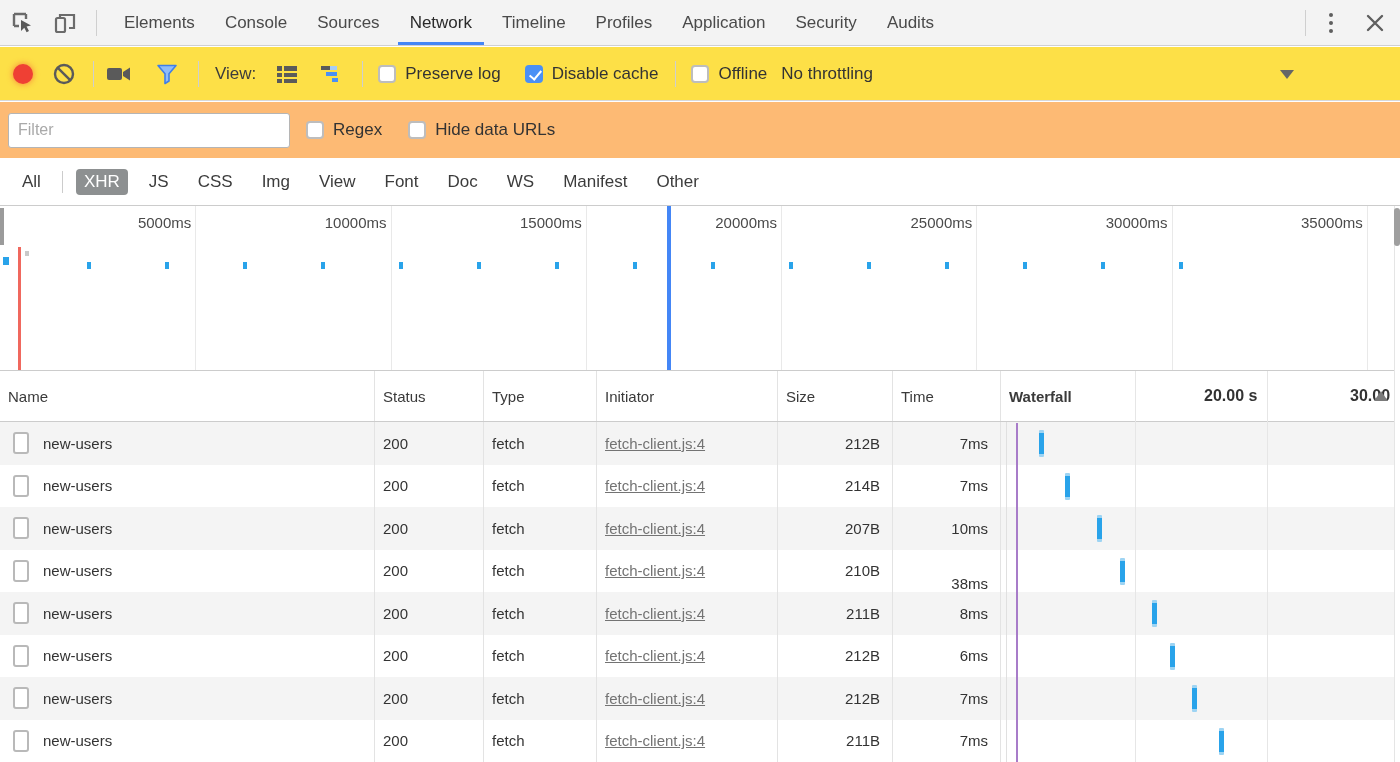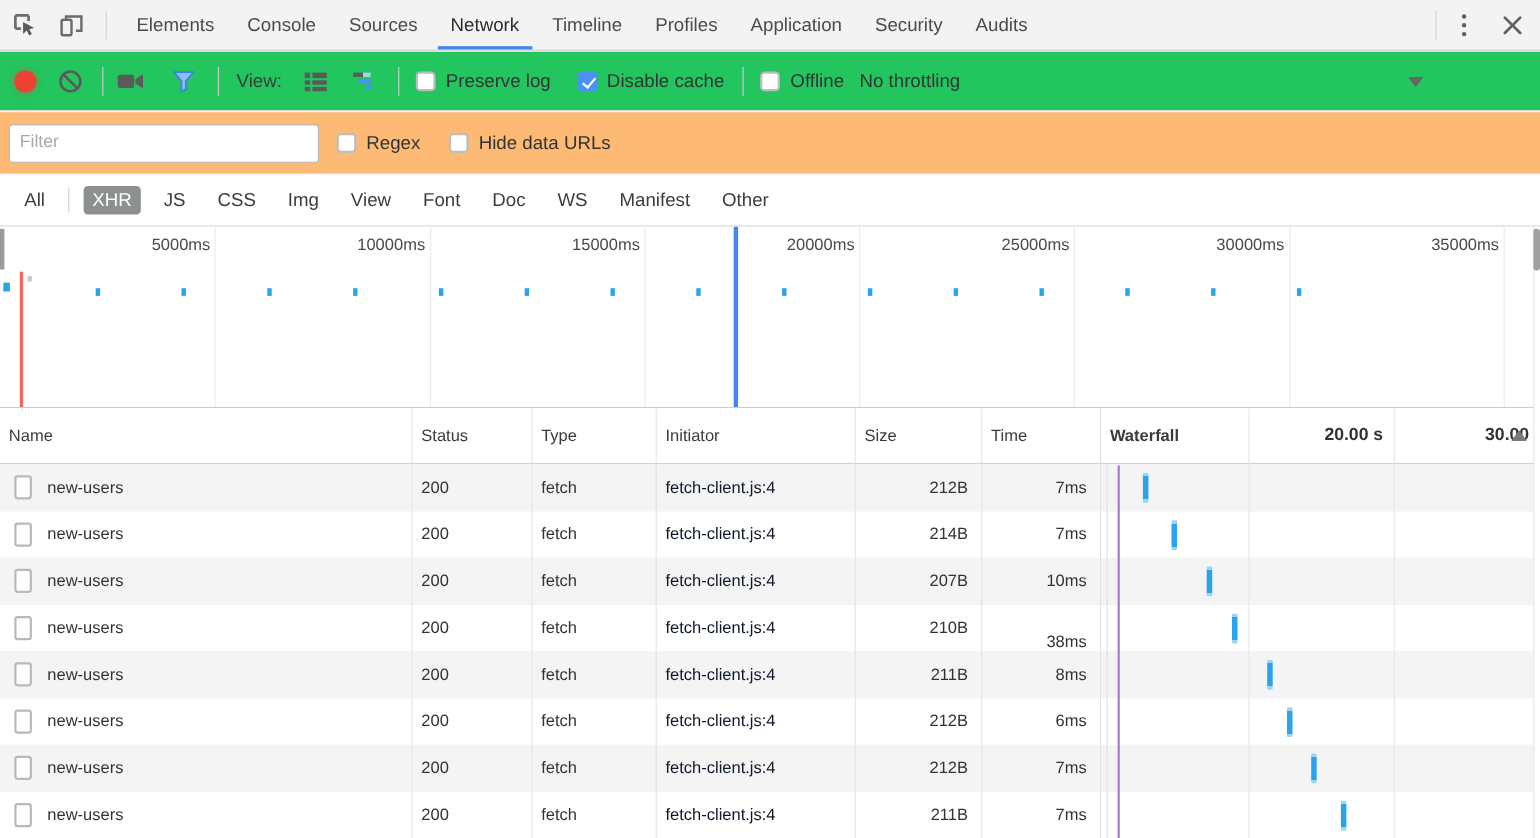--- a/index.html
+++ b/index.html
@@ -10,21 +10,21 @@
   .tabbar{position:absolute;left:0;top:0;width:1400px;height:46px;background:#f3f3f3;
           border-bottom:1px solid #d0d0d0;display:flex;align-items:center;box-sizing:border-box}
   .icon-btn{display:flex;align-items:center;justify-content:center;width:34px;height:34px;flex:none}
   .tabs{display:flex;height:100%;margin-left:12px}
   .tab{padding:0 15px;font-size:17px;height:100%;display:flex;align-items:center;color:#4a4a4a;position:relative;cursor:default}
   .tab.active{color:#2b2b2b}
   .tab.active::after{content:'';position:absolute;left:3px;right:3px;bottom:0;height:3px;background:var(--accent-blue,#4486f6)}
   .kebab{display:flex;flex-direction:column;gap:4px;align-items:center}
   .kebab i{width:4px;height:4px;border-radius:50%;background:#5f5f5f}
   
-  .toolbar{position:absolute;left:0;top:47px;width:1400px;height:54px;background:#22c55e;
+  .toolbar{position:absolute;left:0;top:47px;width:1400px;height:54px;background:#fde047;
            border-bottom:1px solid #d8d8d8;display:flex;align-items:center;box-sizing:border-box;font-size:17px}
   .rec{width:20px;height:20px;border-radius:50%;background:var(--record-red,#ef4034);
        box-shadow:0 0 6px rgba(244,67,54,.65);margin-left:13px;flex:none}
   .cbwrap{display:flex;align-items:center;gap:9px}
   .cb{width:18px;height:18px;border:2px solid #bdbdbd;border-radius:4px;background:#fff;box-sizing:border-box;flex:none;position:relative}
   .cb.checked{background:var(--checkbox-blue,#4a90f5);border-color:var(--checkbox-blue,#4a90f5)}
   .cb.checked::after{content:'';position:absolute;left:5px;top:1px;width:5px;height:10px;
        border:solid #fff;border-width:0 2px 2px 0;transform:rotate(40deg)}
   .caret{position:absolute;left:1280px;top:23px;width:0;height:0;
          border-left:7px solid transparent;border-right:7px solid transparent;border-top:9px solid #666}
@@ -55,21 +55,21 @@
       box-sizing:border-box;color:#3a3a3a;position:relative;overflow:hidden}
   .th:last-child{border-right:none}
   .row{height:42.5px;display:flex;position:relative}
   .row.odd{background:#f4f4f4}
   .td{height:100%;display:flex;align-items:center;padding-left:8px;border-right:1px solid #e3e3e3;
       box-sizing:border-box;overflow:hidden;white-space:nowrap}
   .td.num{justify-content:flex-end;padding-right:12px;padding-left:0}
   .td:last-child{border-right:none}
   .doc-icon{width:16px;height:22px;border:2px solid #b9b9b9;border-radius:3px;background:#fff;
             box-sizing:border-box;margin:0 14px 0 13px;flex:none}
-  .init-link{color:#0f172a;}
+  .init-link{color:#737373;text-decoration:underline}
   .wf-axis{position:absolute;top:0;height:100%;display:flex;align-items:center;font-size:16px;
            color:#333;transform:translateX(-100%);white-space:nowrap}
   .sort-arrow{position:absolute;left:373px;top:20px;width:0;height:0;
               border-left:7px solid transparent;border-right:7px solid transparent;border-bottom:10px solid #7a7a7a}
   .vline{position:absolute;width:1px;background:#e3e3e3}
   .wf-bar{position:absolute;width:5px;height:27px;top:8px;border-radius:1px}
   
   .scroll-track{position:absolute;left:1394px;top:206px;width:6px;height:556px;background:#fff;border-left:1px solid #e5e5e5}
   .scroll-thumb{position:absolute;left:1394px;top:208px;width:6px;height:38px;background:#9f9f9f;border-radius:3px}
 </style>

